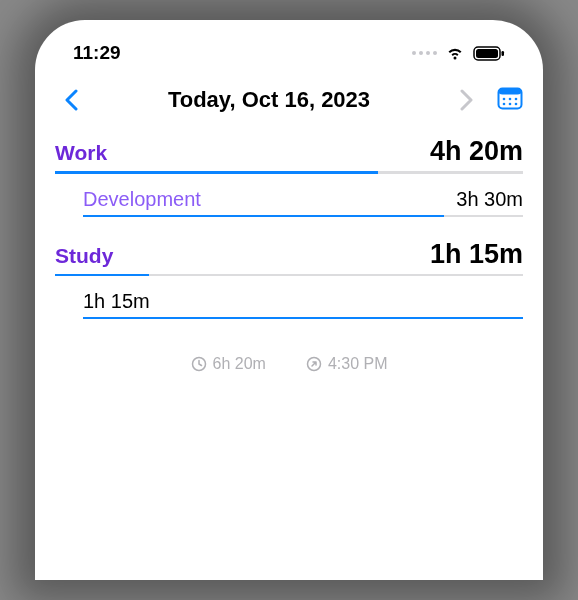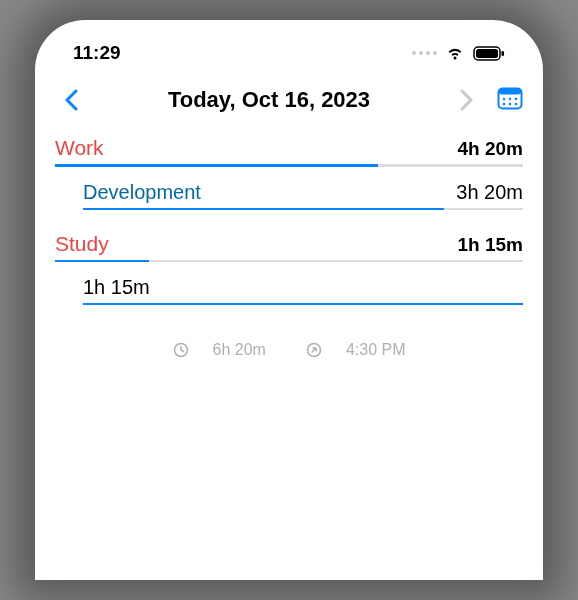--- a/index.html
+++ b/index.html
@@ -68,36 +68,36 @@
       flex: 1;
     }
     .cat-header, .sub-header {
       display: flex;
       justify-content: space-between;
       align-items: baseline;
       padding-bottom: 4px;
     }
     .cat-name {
       font-size: 21px;
-      font-weight: 400;
-      color: #ef4444;
+      font-weight: 700;
+      color: #6d28d9;
     }
     .cat-time {
-      font-size: 19px;
+      font-size: 27px;
       font-weight: 700;
       color: #000;
     }
     .sub {
       padding-left: 28px;
       margin-top: 14px;
     }
     .sub-name {
       font-size: 20px;
       font-weight: 400;
-      color: #0369a1;
+      color: #8b5cf6;
     }
     .sub-time {
       font-size: 20px;
       font-weight: 400;
       color: #000;
     }
     .bar {
       height: 2.5px;
       background: #dcdcde;
       position: relative;
@@ -116,21 +116,21 @@
       display: flex;
       justify-content: center;
       gap: 40px;
       padding: 14px 0 6px;
       color: #b0b0b4;
       font-size: 16px;
     }
     .summary-item {
       display: flex;
       align-items: center;
-      gap: 24px;
+      gap: 6px;
     }
   </style>
 </head>
 <body>
 
 <div class="phone-frame">
 
   <div class="status-bar">
     <div class="status-time">11:29</div>
     <div class="status-right">
@@ -185,21 +185,21 @@
       <div class="cat-header">
         <div class="cat-name">Work</div>
         <div class="cat-time">4h 20m</div>
       </div>
       <div class="bar cat-bar">
           <div class="bar-fill" style="width:69%"></div>
         </div>
       <div class="sub">
         <div class="sub-header">
           <div class="sub-name">Development</div>
-          <div class="sub-time">3h 20m</div>
+          <div class="sub-time">3h 30m</div>
         </div>
         <div class="bar">
             <div class="bar-fill" style="width:82%"></div>
           </div>
       </div>
     </div>
 
     <div class="cat-block">
       <div class="cat-header">
         <div class="cat-name">Study</div>

